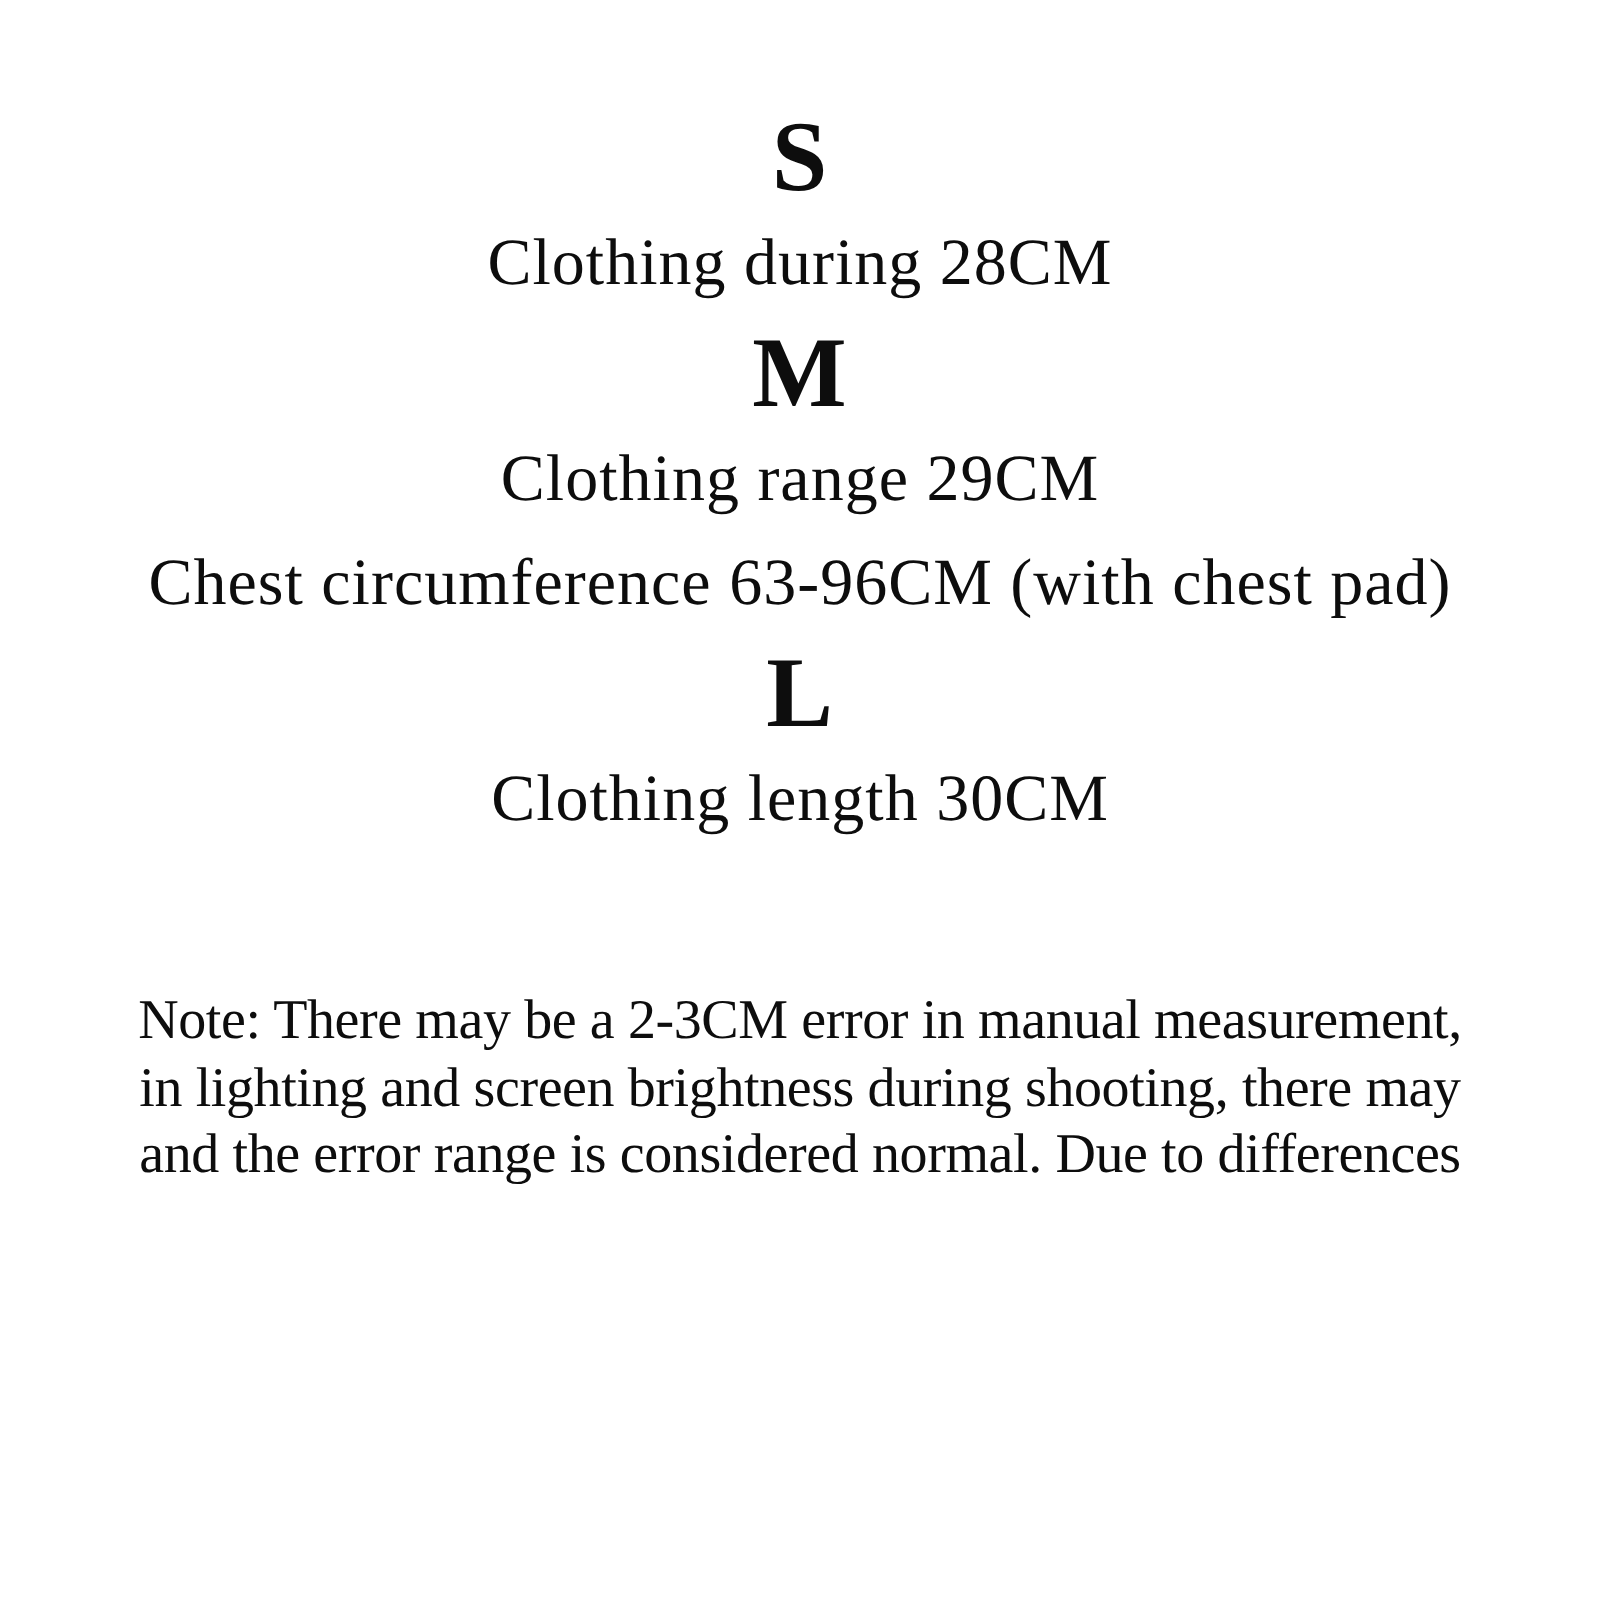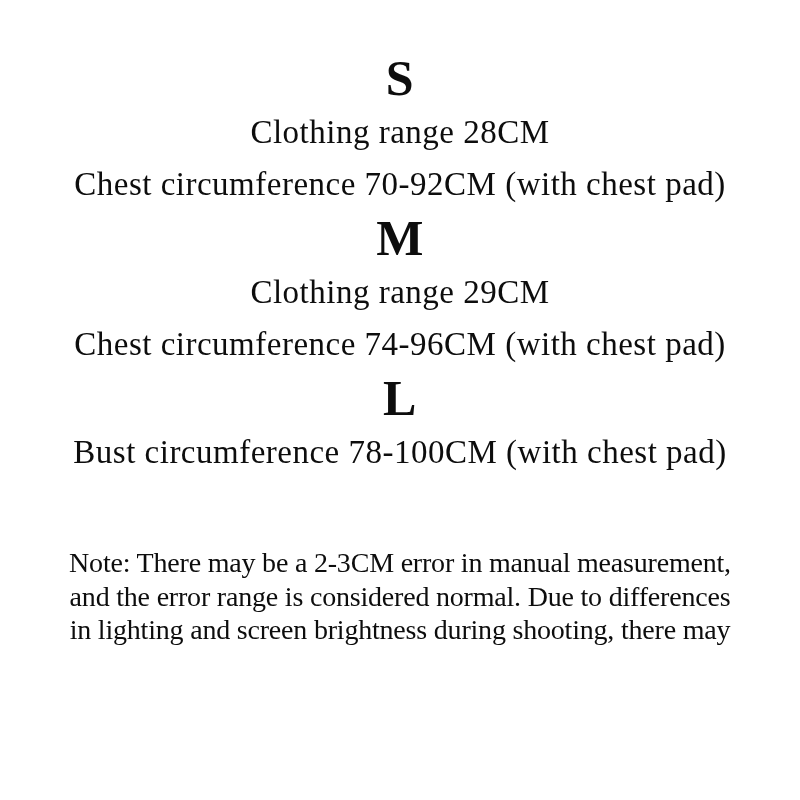--- a/index.html
+++ b/index.html
@@ -51,36 +51,35 @@
 </style>
 </head>
 <body>
 
 <div class="canvas">
 
   <div class="sections">
 
     <section class="size-section">
       <div class="size-header">S</div>
-      <div class="size-line">Clothing range 28CM</div>
-      <div class="size-line">Chest circumference 70-92CM (with chest pad)</div>
+      <div class="size-line">Clothing during 28CM</div>
     </section>
 
     <section class="size-section">
       <div class="size-header">M</div>
       <div class="size-line">Clothing range 29CM</div>
-      <div class="size-line">Chest circumference 74-96CM (with chest pad)</div>
+      <div class="size-line">Chest circumference 63-96CM (with chest pad)</div>
     </section>
 
     <section class="size-section">
       <div class="size-header">L</div>
-      <div class="size-line">Bust circumference 78-100CM (with chest pad)</div>
+      <div class="size-line">Clothing length 30CM</div>
     </section>
 
   </div>
 
   <div class="note">
     <div class="note-line">Note: There may be a 2-3CM error in manual measurement,</div>
+    <div class="note-line">in lighting and screen brightness during shooting, there may</div>
     <div class="note-line">and the error range is considered normal. Due to differences</div>
-    <div class="note-line">in lighting and screen brightness during shooting, there may</div>
   </div>
 
 </div>
 
 </body></html>

